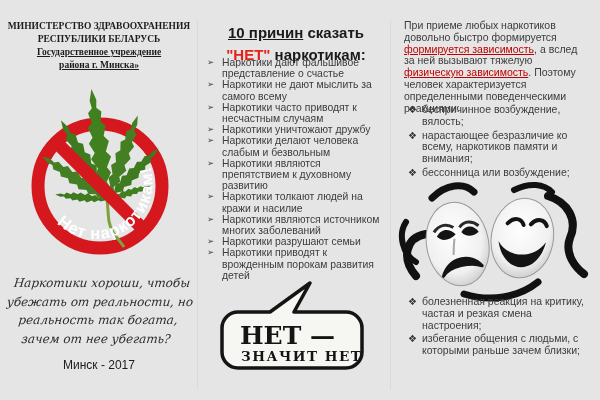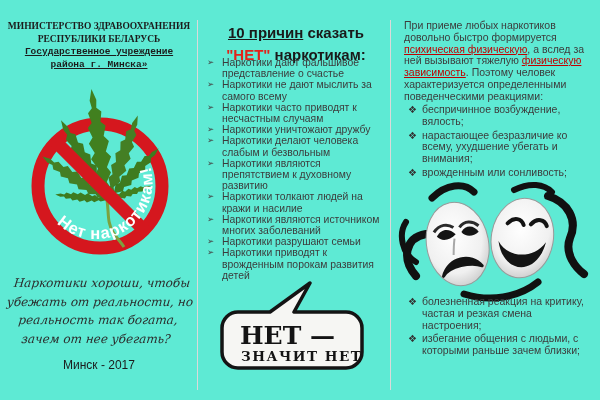--- a/index.html
+++ b/index.html
@@ -4,41 +4,41 @@
 <style>
   * { margin: 0; padding: 0; box-sizing: border-box; }
   html,body { width: 600px; height: 400px; }
   body {
     font-family: "Liberation Sans", sans-serif;
     background: #ffffff;
     color: #3c3c3c;
     position: relative;
     overflow: hidden;
   }
-  .page { position: absolute; inset: 0; background: #5eead4; }
+  .page { position: absolute; inset: 0; background: #e5e5e5; }
 
   .col-sep {
     position: absolute; top: 20px; height: 370px; width: 1px;
     background: #dadada;
   }
   #sep1 { left: 197px; }
   #sep2 { left: 390px; }
 
   
   .left-col { position: absolute; left: 3px; top: 0; width: 192px; height: 400px; }
   .ministry {
     position: absolute; top: 20px; left: 0; width: 192px;
     text-align: center;
     font-family: "Liberation Serif", serif;
     font-weight: bold; font-size: 9.5px; line-height: 1.32; color: #1c1c1c;
   }
   .org {
     position: absolute; top: 46px; left: 0; width: 192px;
     text-align: center;
-    font-family: Liberation Mono, monospace;
+    font-family: Liberation Serif, serif;
     font-weight: bold; font-size: 9.5px; line-height: 1.32; color: #1c1c1c;
   }
   .org div { text-decoration: underline; }
   .sign-svg { position: absolute; left: 11px; top: 76px; }
   .quote {
     position: absolute; top: 274px; left: 0; width: 192px;
     text-align: center;
     font-family: "DejaVu Serif", serif;
     font-style: italic; font-size: 12px; line-height: 1.55; color: #2b2b2b;
     transform: skewX(-6deg);
@@ -200,35 +200,35 @@
 
     <svg class="bubble-svg" width="164" height="100" viewBox="0 0 164 100">
       <path d="M28,36 L60,36 L100,7 L84,36 L136,36 A16,16 0 0 1 152,52 L152,76 A16,16 0 0 1 136,92 L28,92 A16,16 0 0 1 12,76 L12,52 A16,16 0 0 1 28,36 Z" fill="#f6f6f3" stroke="#141414" stroke-width="3.5" stroke-linejoin="round"></path>
       <text x="30" y="68" font-family="DejaVu Serif, serif" font-weight="bold" font-size="25" fill="#141414">НЕТ —</text>
       <text x="31" y="85" font-family="DejaVu Serif, serif" font-weight="bold" font-size="13.5" letter-spacing="1.5" fill="#141414">ЗНАЧИТ НЕТ</text>
     </svg>
   </div>
 
   <div class="right-col">
     <div class="intro">
-      <span>При приеме любых наркотиков довольно быстро формируется </span><span class="red-link">психическая физическую</span><span>, а вслед за ней вызывают тяжелую </span><span class="red-link">физическую зависимость</span><span>. Поэтому человек характеризуется определенными поведенческими реакциями:</span>
+      <span>При приеме любых наркотиков довольно быстро формируется </span><span class="red-link">формируется зависимость</span><span>, а вслед за ней вызывают тяжелую </span><span class="red-link">физическую зависимость</span><span>. Поэтому человек характеризуется определенными поведенческими реакциями:</span>
     </div>
 
     <ul class="symptoms" id="symptoms-top">
         <li>
         <span class="mark">❖</span>
         <span>беспричинное возбуждение, вялость;</span>
       </li>
         <li>
         <span class="mark">❖</span>
-        <span>нарастающее безразличие ко всему, ухудшение убегать и внимания;</span>
-      </li>
-        <li>
-        <span class="mark">❖</span>
-        <span>врожденным или сонливость;</span>
+        <span>нарастающее безразличие ко всему, наркотиков памяти и внимания;</span>
+      </li>
+        <li>
+        <span class="mark">❖</span>
+        <span>бессонница или возбуждение;</span>
       </li>
       </ul>
 
     <svg class="masks-svg" width="200" height="126" viewBox="0 0 200 126">
       <defs>
         <radialGradient id="mgrad" cx="45%" cy="38%" r="75%">
           <stop offset="0%" stop-color="#ffffff"></stop>
           <stop offset="62%" stop-color="#f0f0f0"></stop>
           <stop offset="100%" stop-color="#b9b9b9"></stop>
         </radialGradient>

